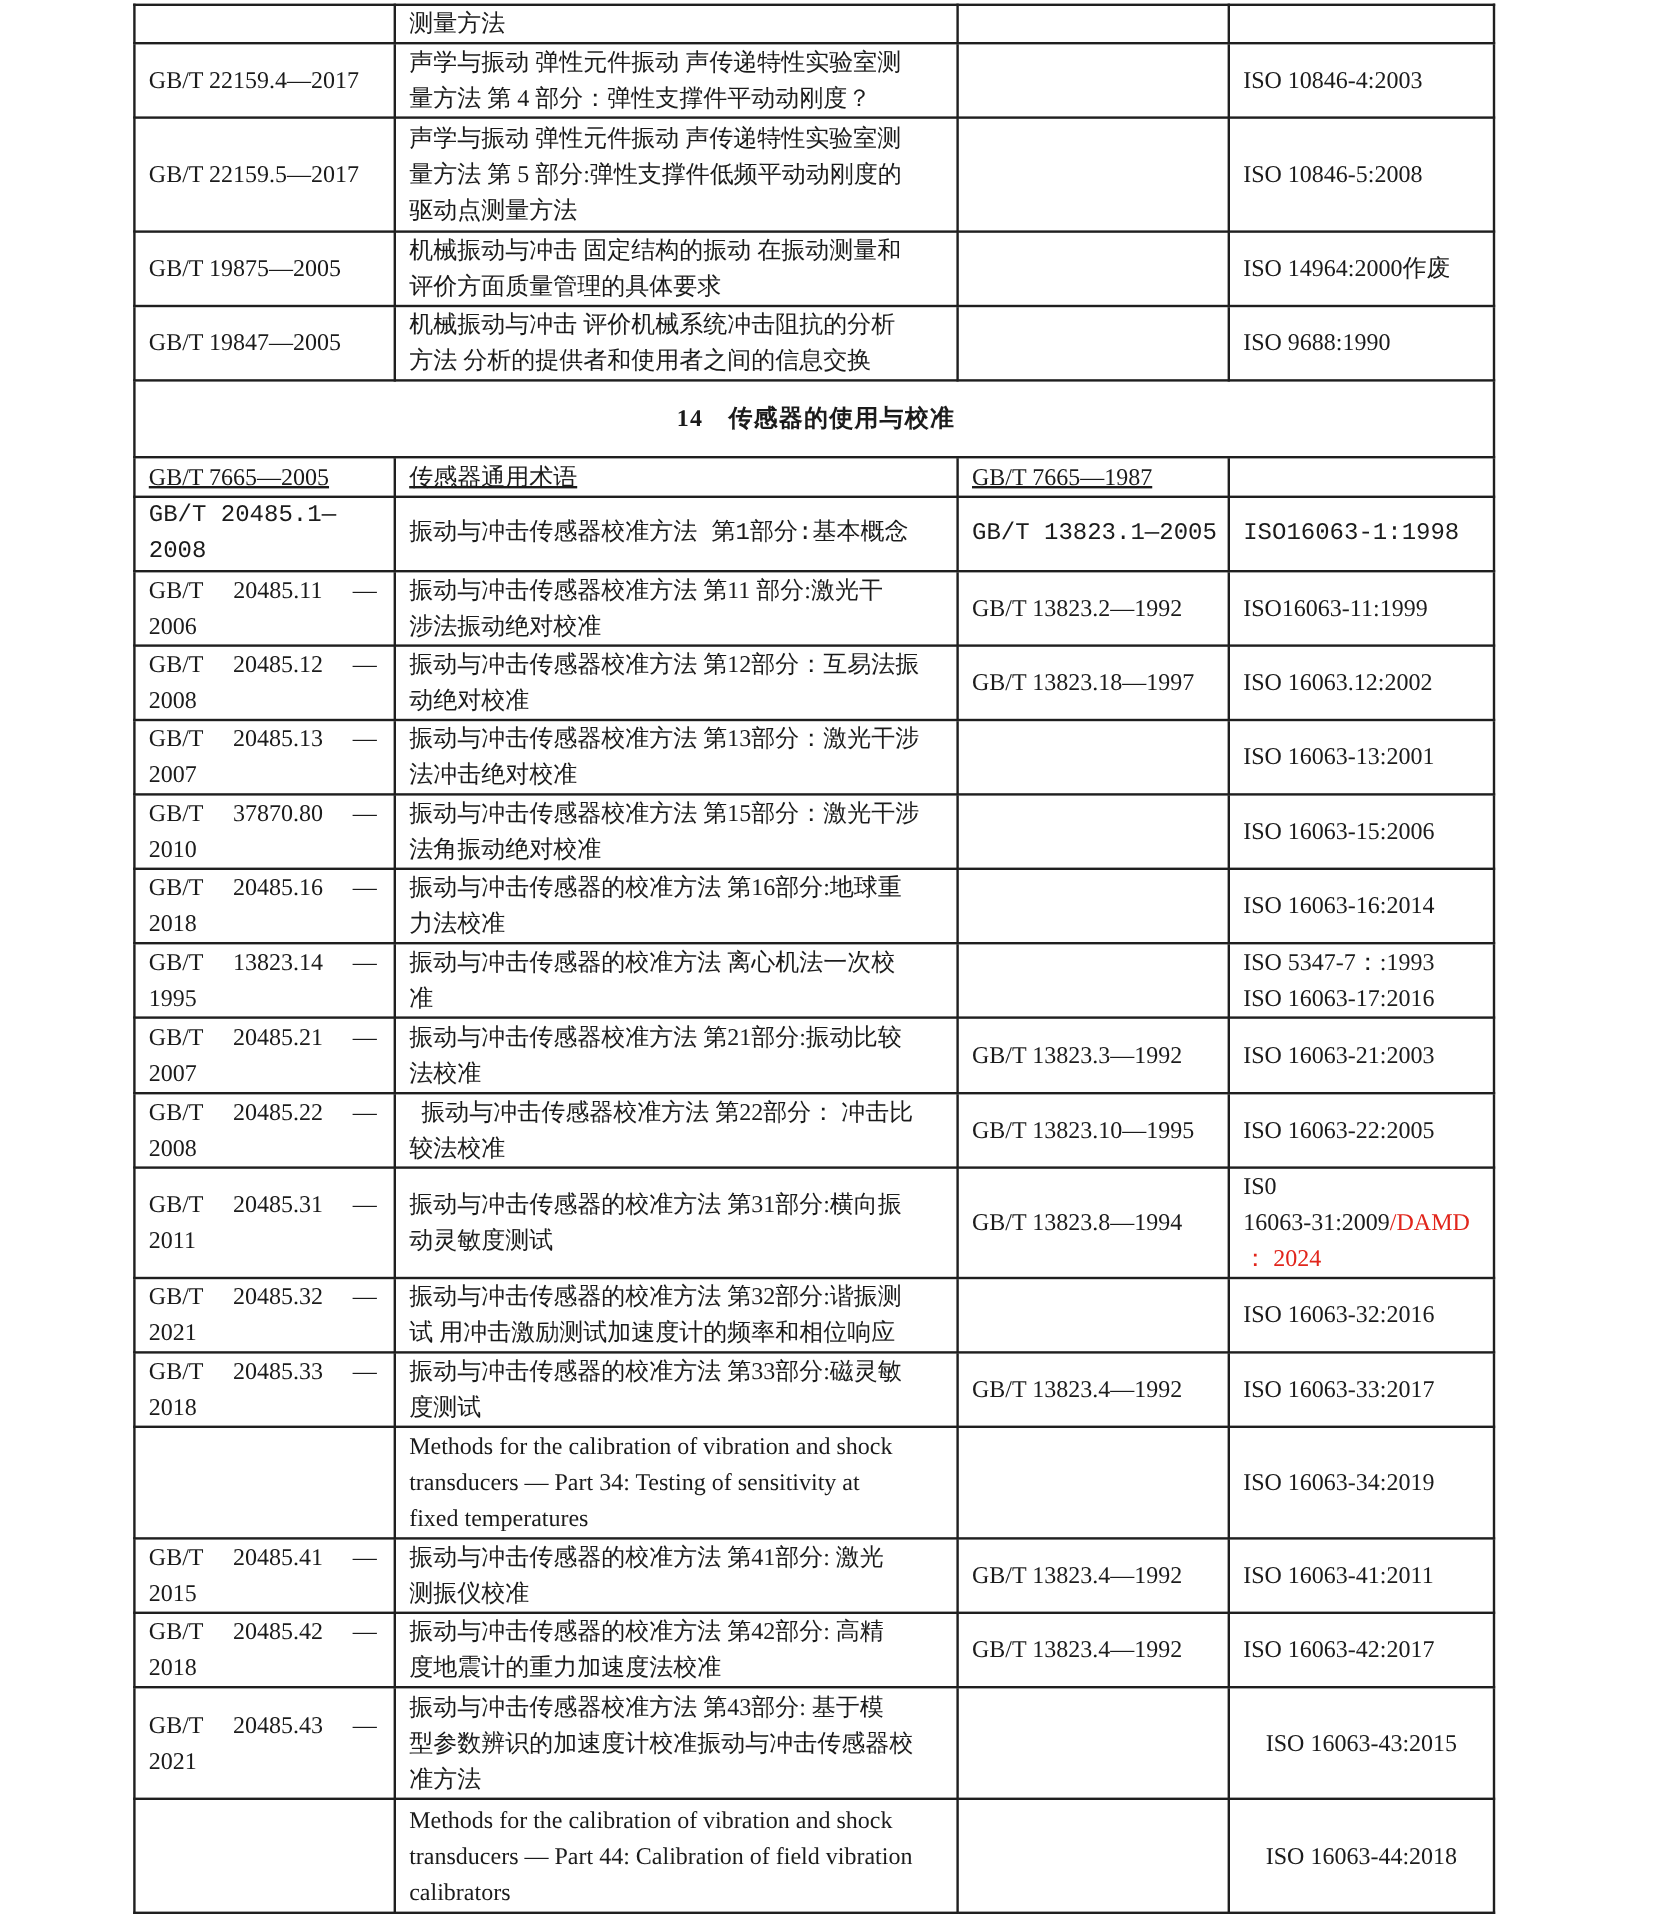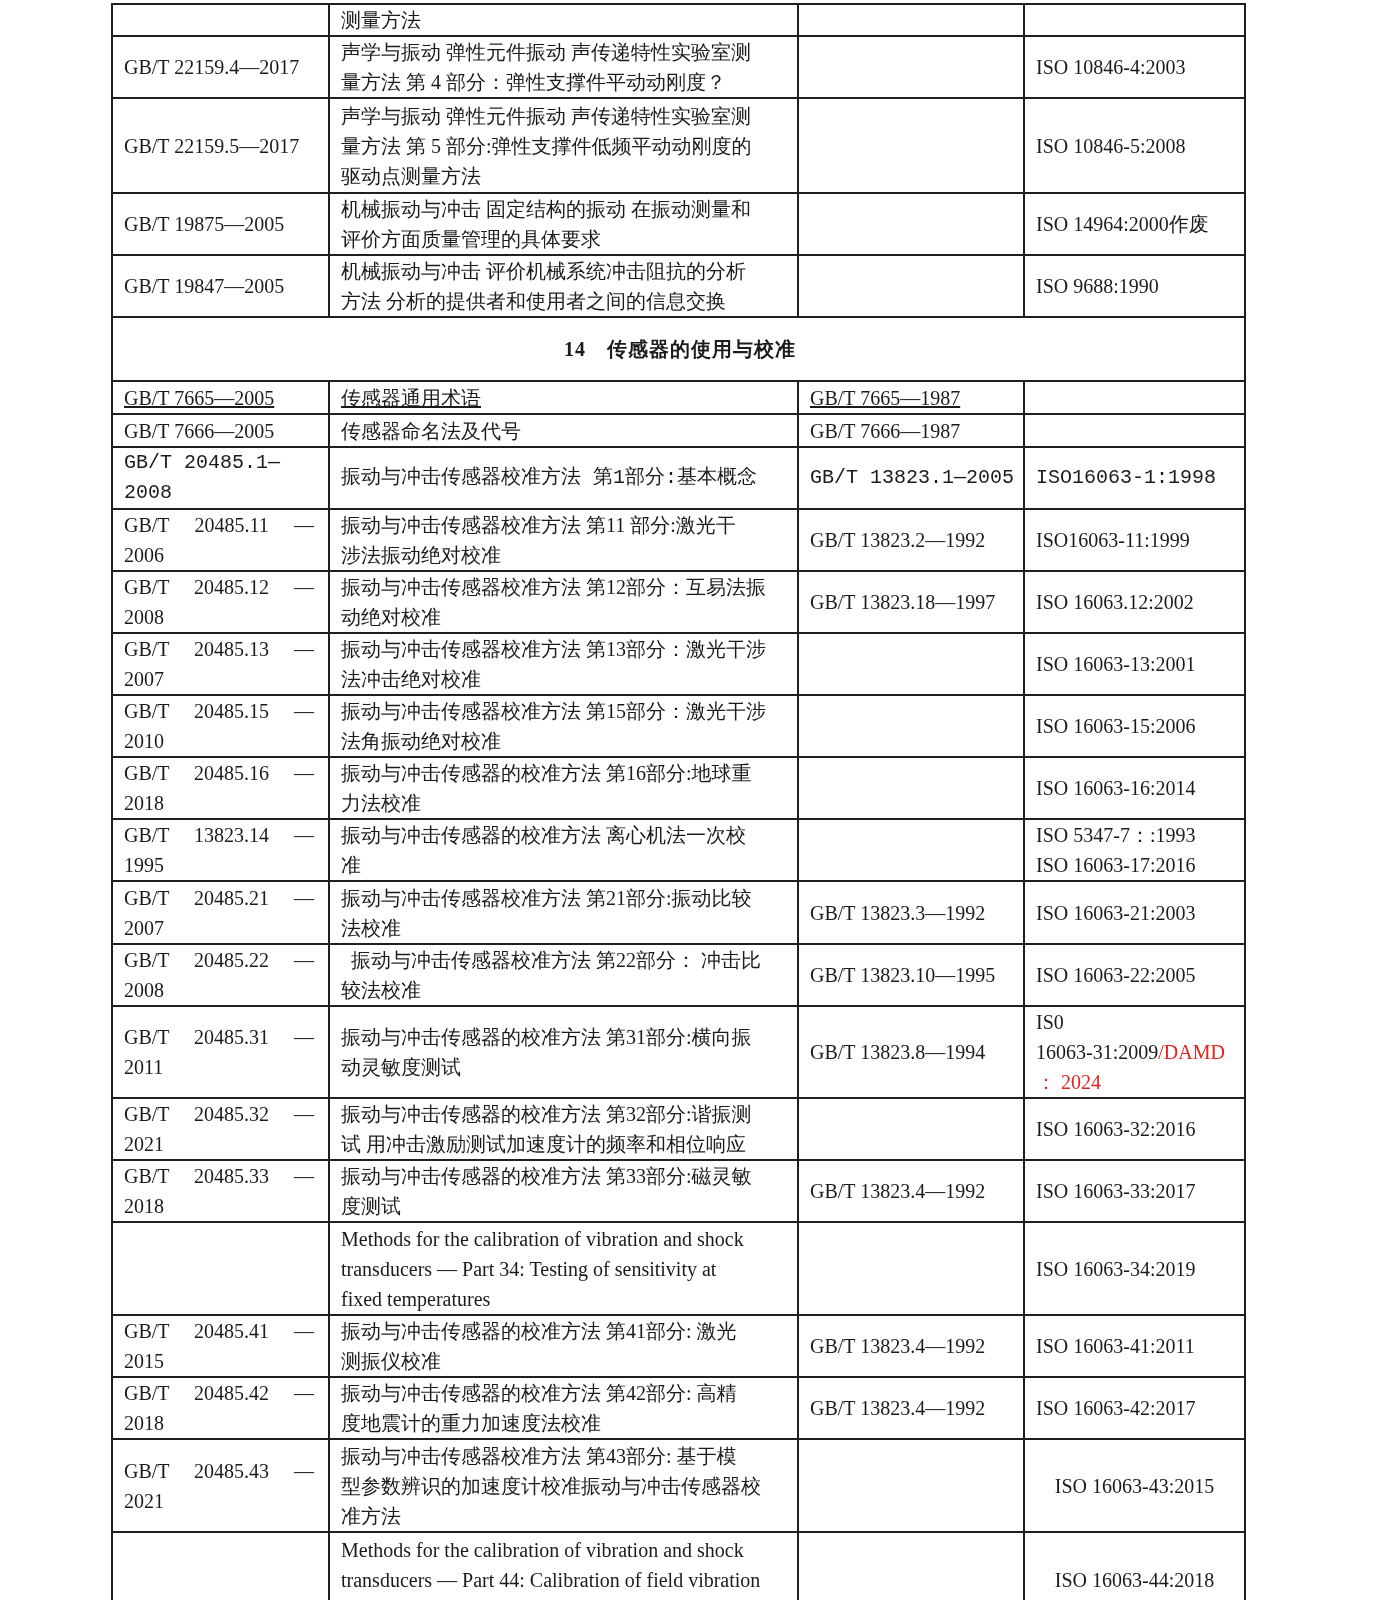--- a/index.html
+++ b/index.html
@@ -81,26 +81,20 @@
         </tr>
         <tr style="height: 64px;">
           <td colspan="4" class="section-cell">14 传感器的使用与校准</td>
         </tr>
         <tr style="height: 33px; text-decoration: underline;">
           <td class="c1">GB/T  7665—2005</td>
           <td class="c2">传感器通用术语</td>
           <td class="c3">GB/T  7665—1987</td>
           <td class="c4"><span></span></td>
         </tr>
-        <tr style="height: 33px;">
-          <td class="c1">GB/T  7666—2005</td>
-          <td class="c2">传感器命名法及代号</td>
-          <td class="c3">GB/T  7666—1987</td>
-          <td class="c4"><span></span></td>
-        </tr>
         <tr style="height: 33px; font-family: Liberation Mono, monospace;">
           <td class="c1">GB/T 20485.1—2008</td>
           <td class="c2">振动与冲击传感器校准方法 第1部分:基本概念</td>
           <td class="c3">GB/T 13823.1—2005</td>
           <td class="c4"><span>ISO16063-1:1998</span></td>
         </tr>
         <tr style="height: 62px;">
           <td class="c1 jst">GB/T 20485.11 —
 2006</td>
           <td class="c2">振动与冲击传感器校准方法 第11 部分:激光干
@@ -118,21 +112,21 @@
         </tr>
         <tr style="height: 62px;">
           <td class="c1 jst">GB/T 20485.13 —
 2007</td>
           <td class="c2">振动与冲击传感器校准方法 第13部分：激光干涉
 法冲击绝对校准</td>
           <td class="c3"></td>
           <td class="c4"><span>ISO 16063-13:2001</span></td>
         </tr>
         <tr style="height: 62px;">
-          <td class="c1 jst">GB/T 20485.15 —
+          <td class="c1 jst">GB/T 37870.80 —
 2010</td>
           <td class="c2">振动与冲击传感器校准方法 第15部分：激光干涉
 法角振动绝对校准</td>
           <td class="c3"></td>
           <td class="c4"><span>ISO 16063-15:2006</span></td>
         </tr>
         <tr style="height: 62px;">
           <td class="c1 jst">GB/T 20485.16 —
 2018</td>
           <td class="c2">振动与冲击传感器的校准方法 第16部分:地球重

